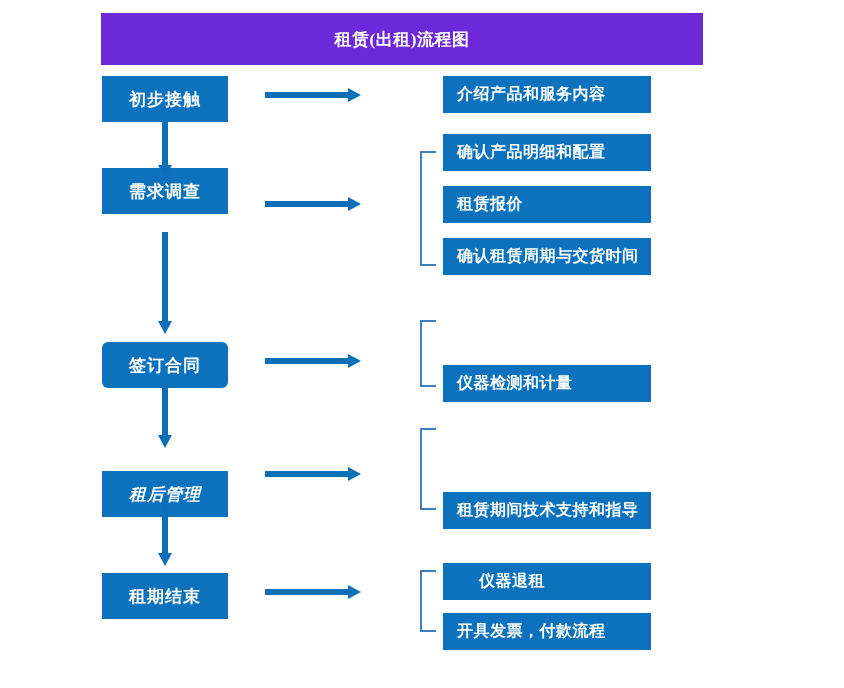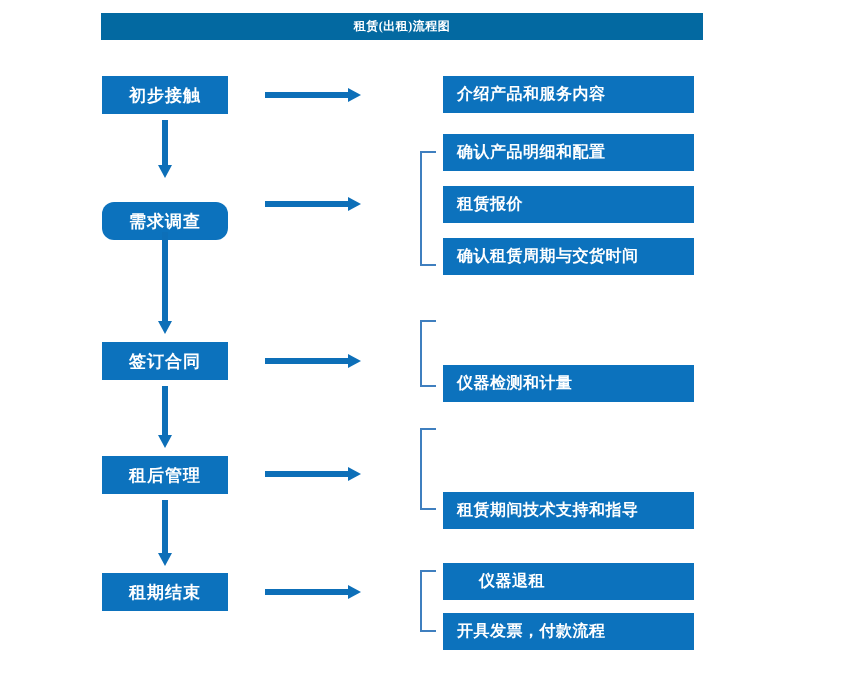--- a/index.html
+++ b/index.html
@@ -21,52 +21,52 @@
     width: 844px;
     height: 688px;
   }
 
   
   .title-bar {
     position: absolute;
     left: 101px;
     top: 13px;
     width: 602px;
-    height: 27px;
-    background: #0369a1;
+    height: 52px;
+    background: #6d28d9;
     color: #ffffff;
-    font-size: 12px;
+    font-size: 17px;
     font-weight: bold;
     display: flex;
     align-items: center;
     justify-content: center;
     letter-spacing: 0.5px;
   }
 
   
   .stage-box {
     position: absolute;
     left: 102px;
     width: 126px;
-    height: 38px;
+    height: 46px;
     background: #0c72bd;
     color: #ffffff;
     font-size: 17px;
     font-weight: bold;
     display: flex;
     align-items: center;
     justify-content: center;
     letter-spacing: 1px;
   }
 
   
   .detail-box {
     position: absolute;
     left: 443px;
-    width: 251px;
+    width: 208px;
     height: 37px;
     background: #0c72bd;
     color: #ffffff;
     font-size: 16px;
     font-weight: bold;
     display: flex;
     align-items: center;
     padding-left: 14px;
     box-sizing: border-box;
     letter-spacing: 0.5px;
@@ -131,23 +131,23 @@
   }
 </style>
 </head>
 <body>
 
 <div id="canvas">
 
   <div class="title-bar">租赁(出租)流程图</div>
 
   <div class="stage-box" style="top:76px;">初步接触</div>
-  <div class="stage-box" style="top:202px;border-radius:12px;">需求调查</div>
-  <div class="stage-box" style="top:342px;">签订合同</div>
-  <div class="stage-box" style="top:456px;">租后管理</div>
+  <div class="stage-box" style="top:168px;">需求调查</div>
+  <div class="stage-box" style="top:342px;border-radius:6px;">签订合同</div>
+  <div class="stage-box" style="top:471px;font-style:italic;">租后管理</div>
   <div class="stage-box" style="top:573px;">租期结束</div>
 
   <div class="v-arrow" style="top:120px; height:58px;">
     <div class="shaft" style="height:45px;"></div>
     <div class="head"></div>
   </div>
   <div class="v-arrow" style="top:232px; height:102px;">
     <div class="shaft" style="height:89px;"></div>
     <div class="head"></div>
   </div>

